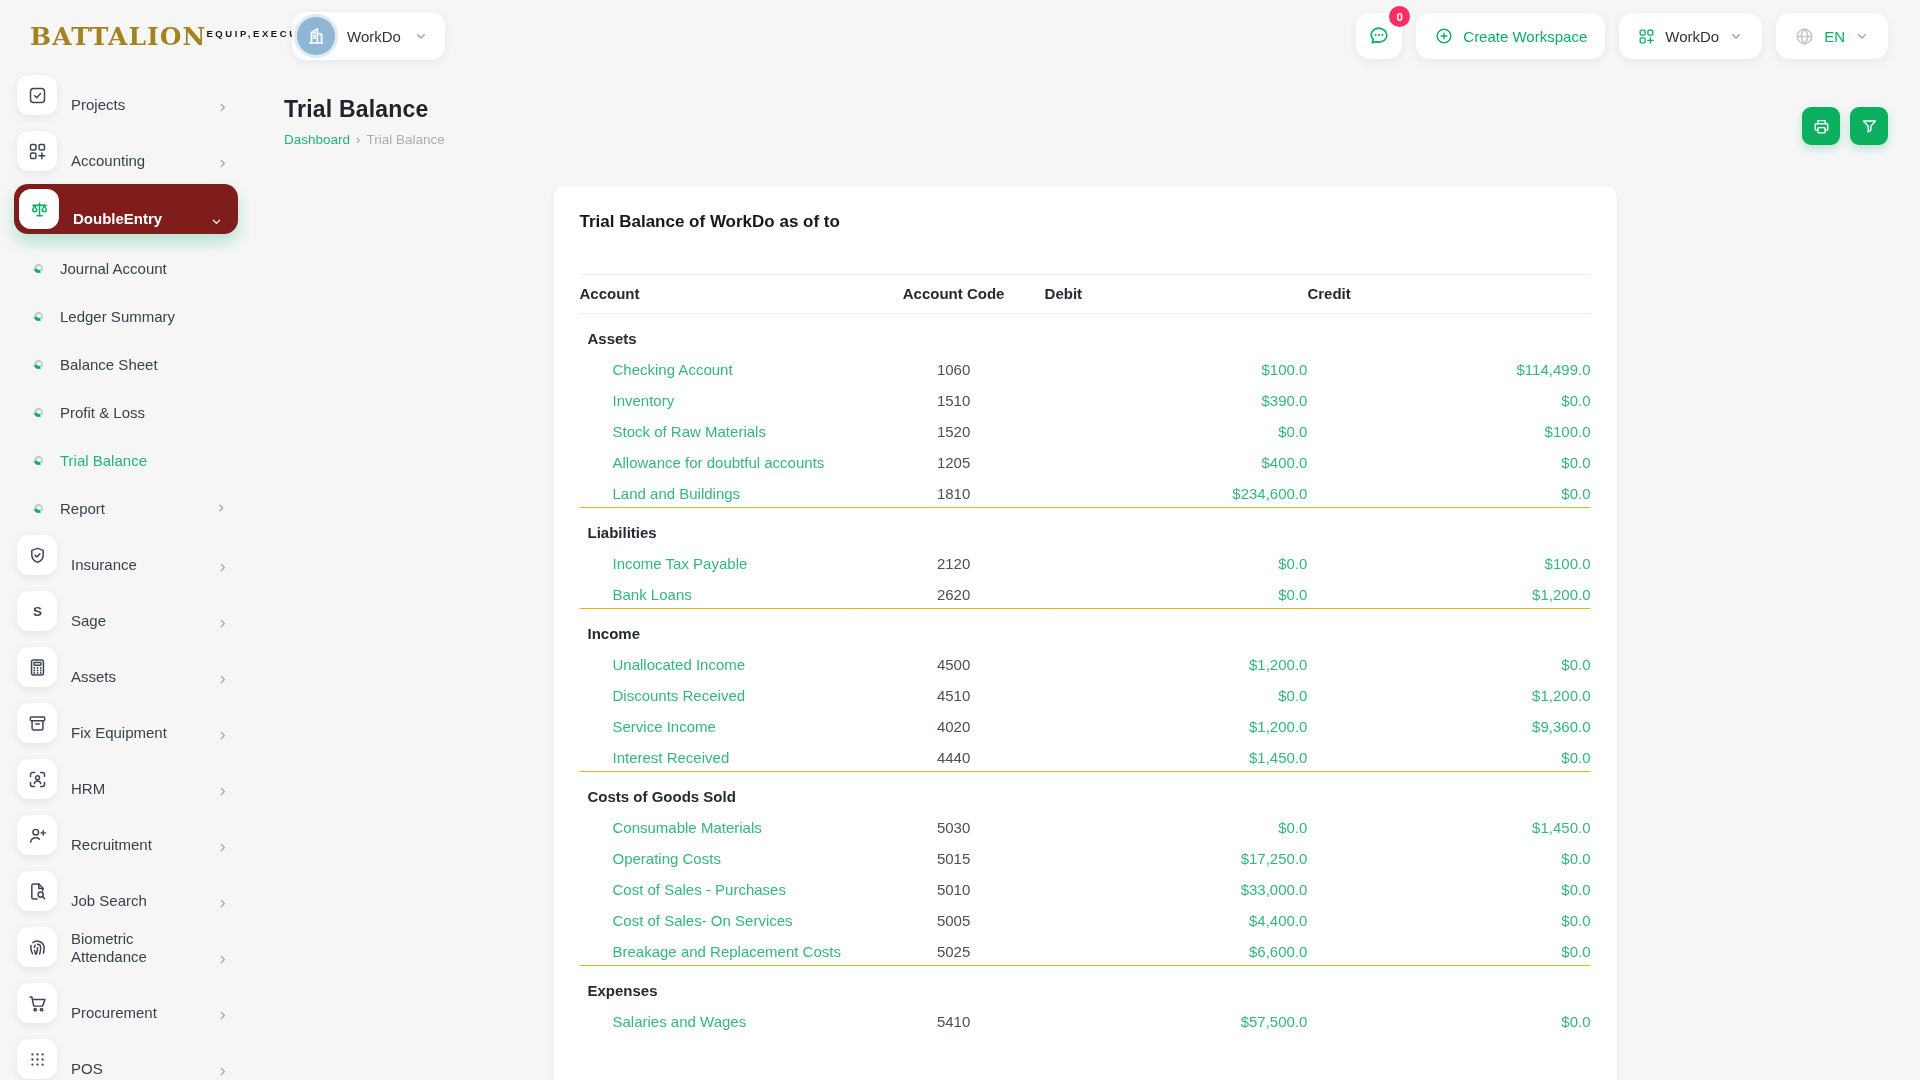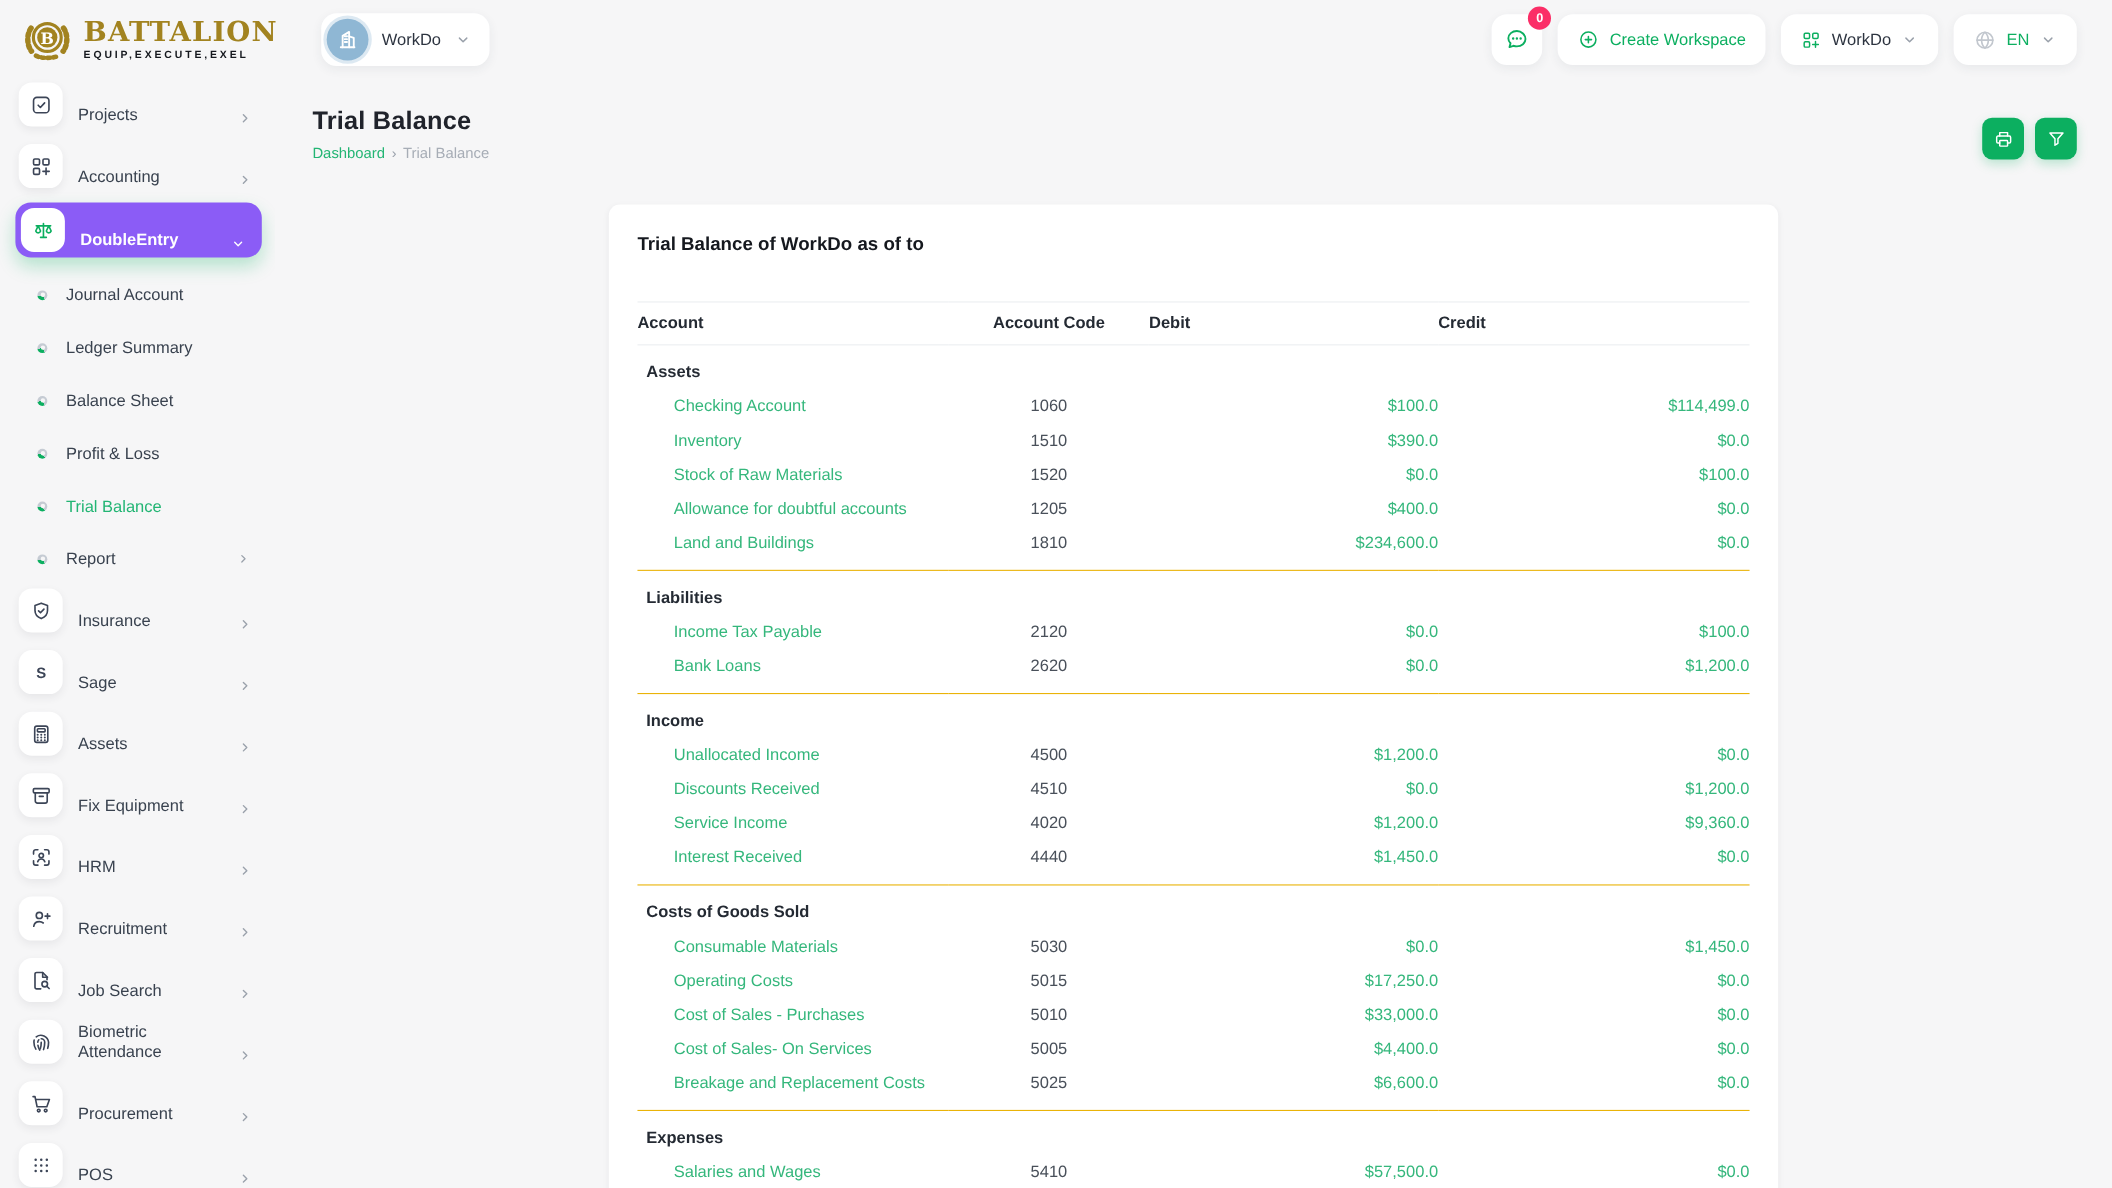--- a/index.html
+++ b/index.html
@@ -13,21 +13,21 @@
   }
   .icon svg { display:block; width:100%; height:100%; }
 
   
   .topbar {
     position:absolute; top:0; left:0; right:0; height:72px;
     display:flex; align-items:center; padding:0 32px 0 20px;
   }
   .brand { display:flex; align-items:center; gap:10px; width:250px; cursor:pointer; }
   .brand-emblem { width:46px; height:48px; color:#a28320; }
-  .brand-txt { display:flex; flex-direction:column; }
+  .brand-txt { display:flex; flex-direction:row; }
   .brand-name {
     font-family:"DejaVu Serif","Liberation Serif",serif;
     font-weight:700; font-size:25px; letter-spacing:1px; color:#a28320; line-height:1;
   }
   .brand-tagline {
     font-size:9.5px; font-weight:700; letter-spacing:2.6px; color:#15181e; margin-top:4px;
   }
   .pill {
     background:#fff; border-radius:14px; box-shadow:0 3px 10px rgba(45,55,70,.07);
     display:flex; align-items:center; cursor:pointer;
@@ -68,21 +68,21 @@
   }
   .side-icon-box {
     flex:0 0 40px; width:40px; height:40px; border-radius:12px; background:#fff;
     box-shadow:0 3px 8px rgba(45,55,70,.08);
     display:flex; align-items:center; justify-content:center; color:#3c4557;
   }
   .side-icon-box .icon { width:21px; height:21px; }
   .side-label { flex:1; font-size:15px; color:#39424f; line-height:1.25; }
   .side-item .chev { width:15px; height:15px; }
   .side-item.active {
-    background:#8b5cf6; border-radius:14px; min-height:50px;
+    background:#7f1d1d; border-radius:14px; min-height:50px;
     box-shadow:0 8px 16px rgba(12,175,96,.28); padding:5px 14px 5px 5px;
   }
   .side-item.active .side-icon-box { color:#0caf60; box-shadow:none; }
   .side-item.active .side-label { color:#fff; font-weight:700; }
   .side-item.active .chev { color:#fff; }
   .side-sub {
     display:flex; align-items:center; gap:17px; height:48px;
     padding:0 10px 0 20px; cursor:pointer;
   }
   .bullet {
@@ -129,21 +129,21 @@
   .tb th.num { text-align:left; }
   .tb th.ctr { text-align:center; }
   .tb td { padding:7px 0; color:#49505a; }
   tr.section-row td {
     font-weight:700; color:#242a33; padding:16px 0 7px 8px; border-top:1px solid #eab308;
   }
   tr.section-row.first td { border-top:none; }
   td.acct { padding-left:33px; color:#35b77c; cursor:pointer; }
   td.code { text-align:center; }
   td.num { text-align:right; color:#35b77c; }
-  tr.sect-end td { padding-bottom:16px; }
+  tr.sect-end td { padding-bottom:5px; }
 </style>
 </head>
 <body>
 
 <header class="topbar">
   <div class="brand">
     <span class="icon brand-emblem">
         <svg viewBox="0 0 24 24" fill="none" stroke="currentColor" stroke-width="1.7" stroke-linecap="round" stroke-linejoin="round">
           <circle cx="12" cy="11" r="6.6" stroke-width="1.5"></circle>
           <circle cx="12" cy="11" r="4.8" fill="currentColor" stroke="none"></circle>

